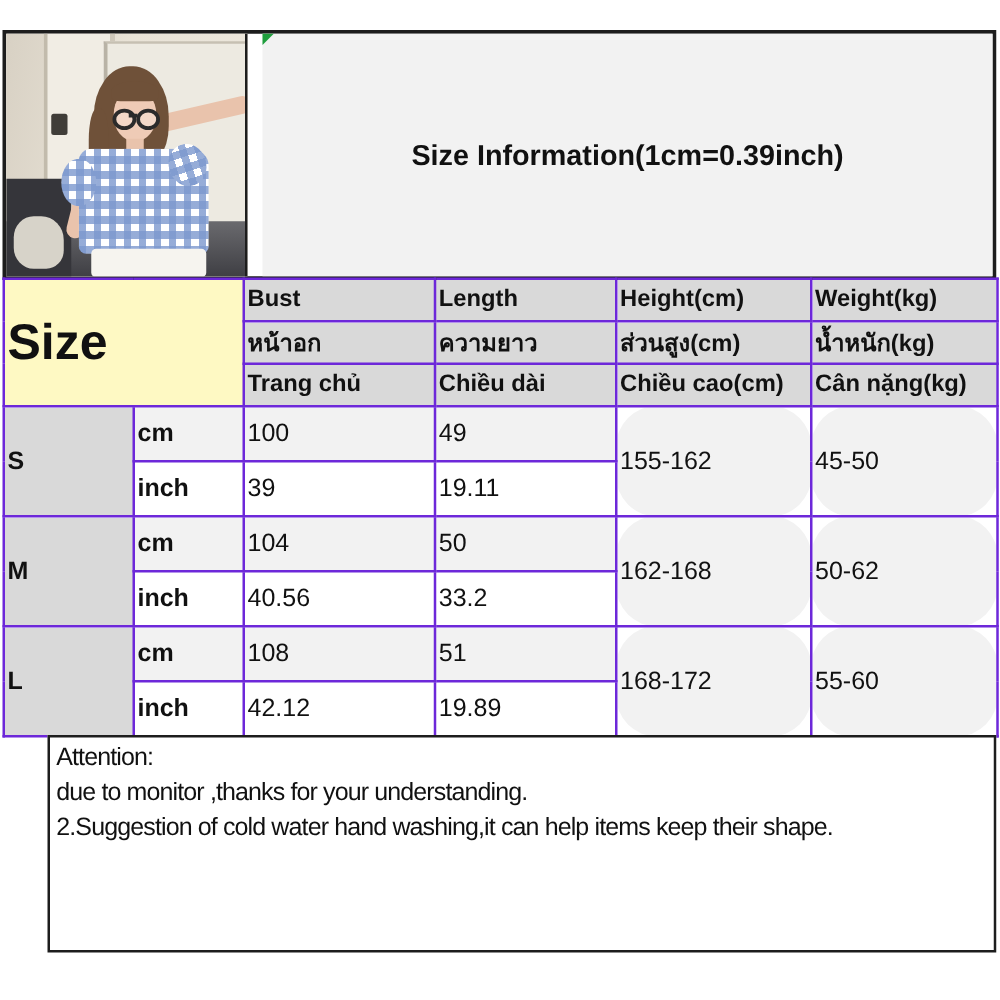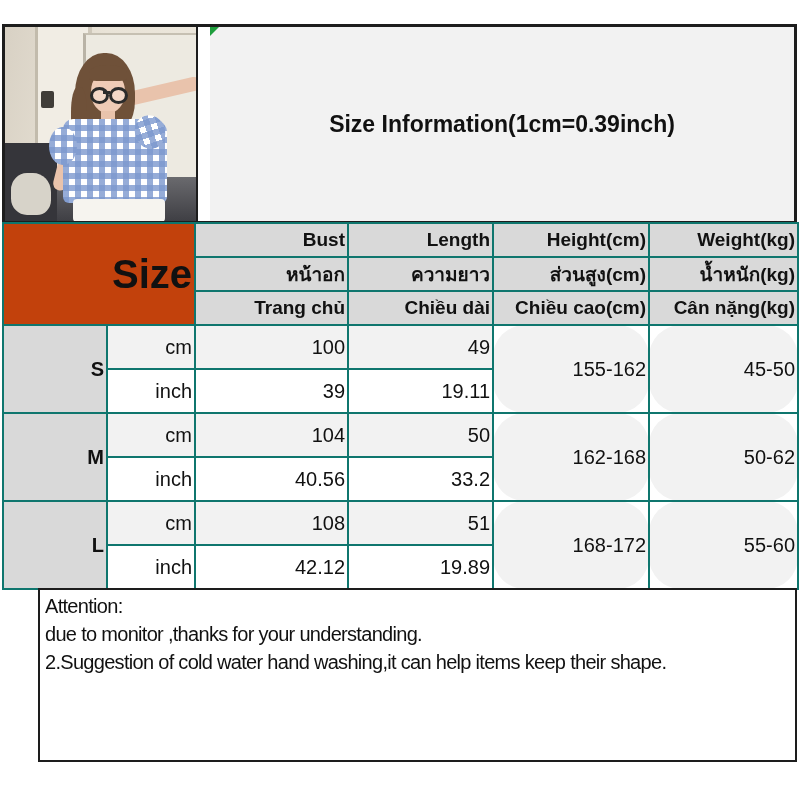--- a/index.html
+++ b/index.html
@@ -43,28 +43,28 @@
   .gingham{background-color:#fff;background-image:
       repeating-linear-gradient(0deg,rgba(124,152,206,.8) 0 6px,rgba(255,255,255,0) 6px 12px),
       repeating-linear-gradient(90deg,rgba(124,152,206,.8) 0 6px,rgba(255,255,255,0) 6px 12px);}
   .ph-blouse{left:58px;top:92px;width:104px;height:84px;border-radius:10px 14px 6px 6px;}
   .ph-sleeve-l{left:44px;top:100px;width:28px;height:38px;border-radius:50%;}
   .ph-sleeve-r{left:130px;top:88px;width:30px;height:34px;border-radius:50%;transform:rotate(-18deg);}
   .ph-skirt{left:68px;top:172px;width:92px;height:23px;background:#f6f4ef;border-radius:4px;}
 
   
   table{border-collapse:collapse;table-layout:fixed;width:795px;margin-top:-2px;}
-  td{border:2px solid #0f766e;text-align:right;vertical-align:middle;
+  td{border:2px solid #6d28d9;text-align:left;vertical-align:middle;
      overflow:hidden;white-space:nowrap;padding:0 2px;}
   .hdr td{background:#d9d9d9;font-weight:bold;font-size:19px;height:32px;}
-  td.size-big{font-size:40px;font-weight:bold;background:#c2410c;}
+  td.size-big{font-size:40px;font-weight:bold;background:#fef9c3;}
   tr.rcm td{background:#f2f2f2;height:42px;font-size:20px;}
   tr.rin td{background:#ffffff;height:42px;font-size:20px;}
   td.size-label{background:#d9d9d9 !important;font-weight:bold;font-size:23px;}
-  td.unit{font-weight:normal;font-size:20px;}
+  td.unit{font-weight:bold;font-size:20px;}
   td.range{background:#f2f2f2 !important;font-size:20px;border-radius:32px;}
 
   
   .attention{margin-top:-2px;border:2px solid #1d1d1d;min-height:166px;
              padding:2px 5px;background:#fff;margin-left:36px;}
   .attention div{font-size:20px;letter-spacing:-0.7px;line-height:28px;white-space:nowrap;}
 </style>
 </head>
 <body>
 

